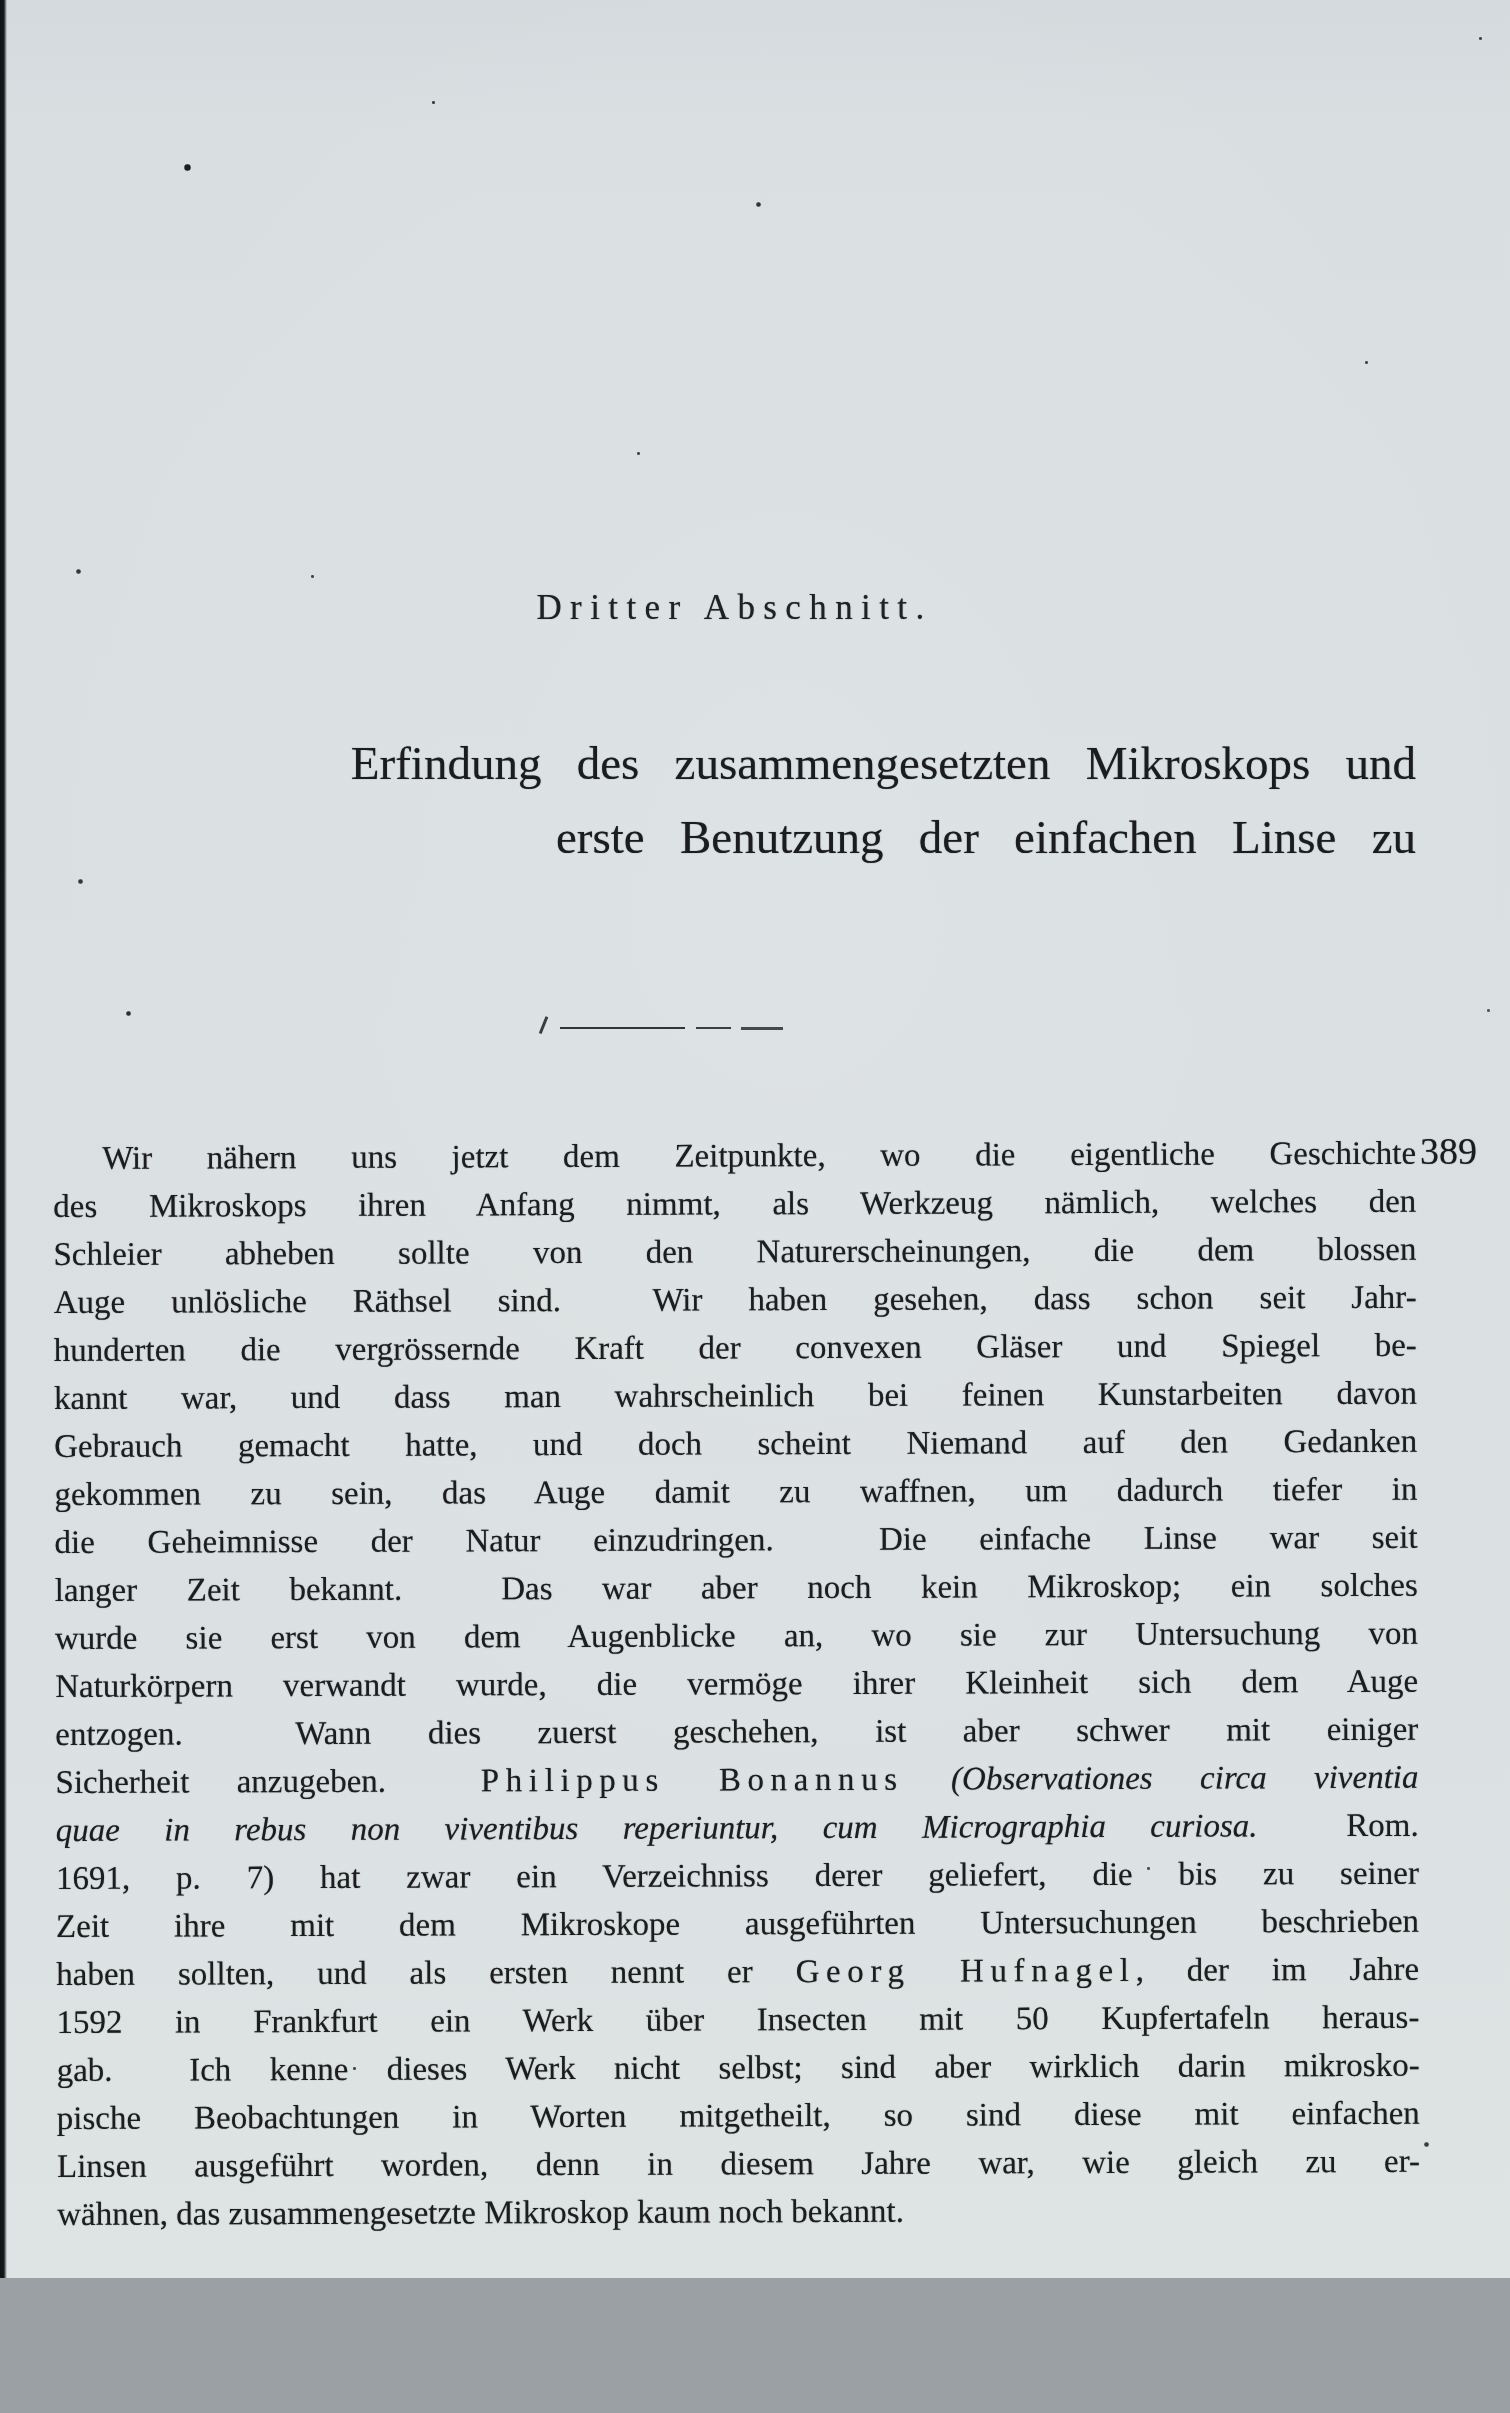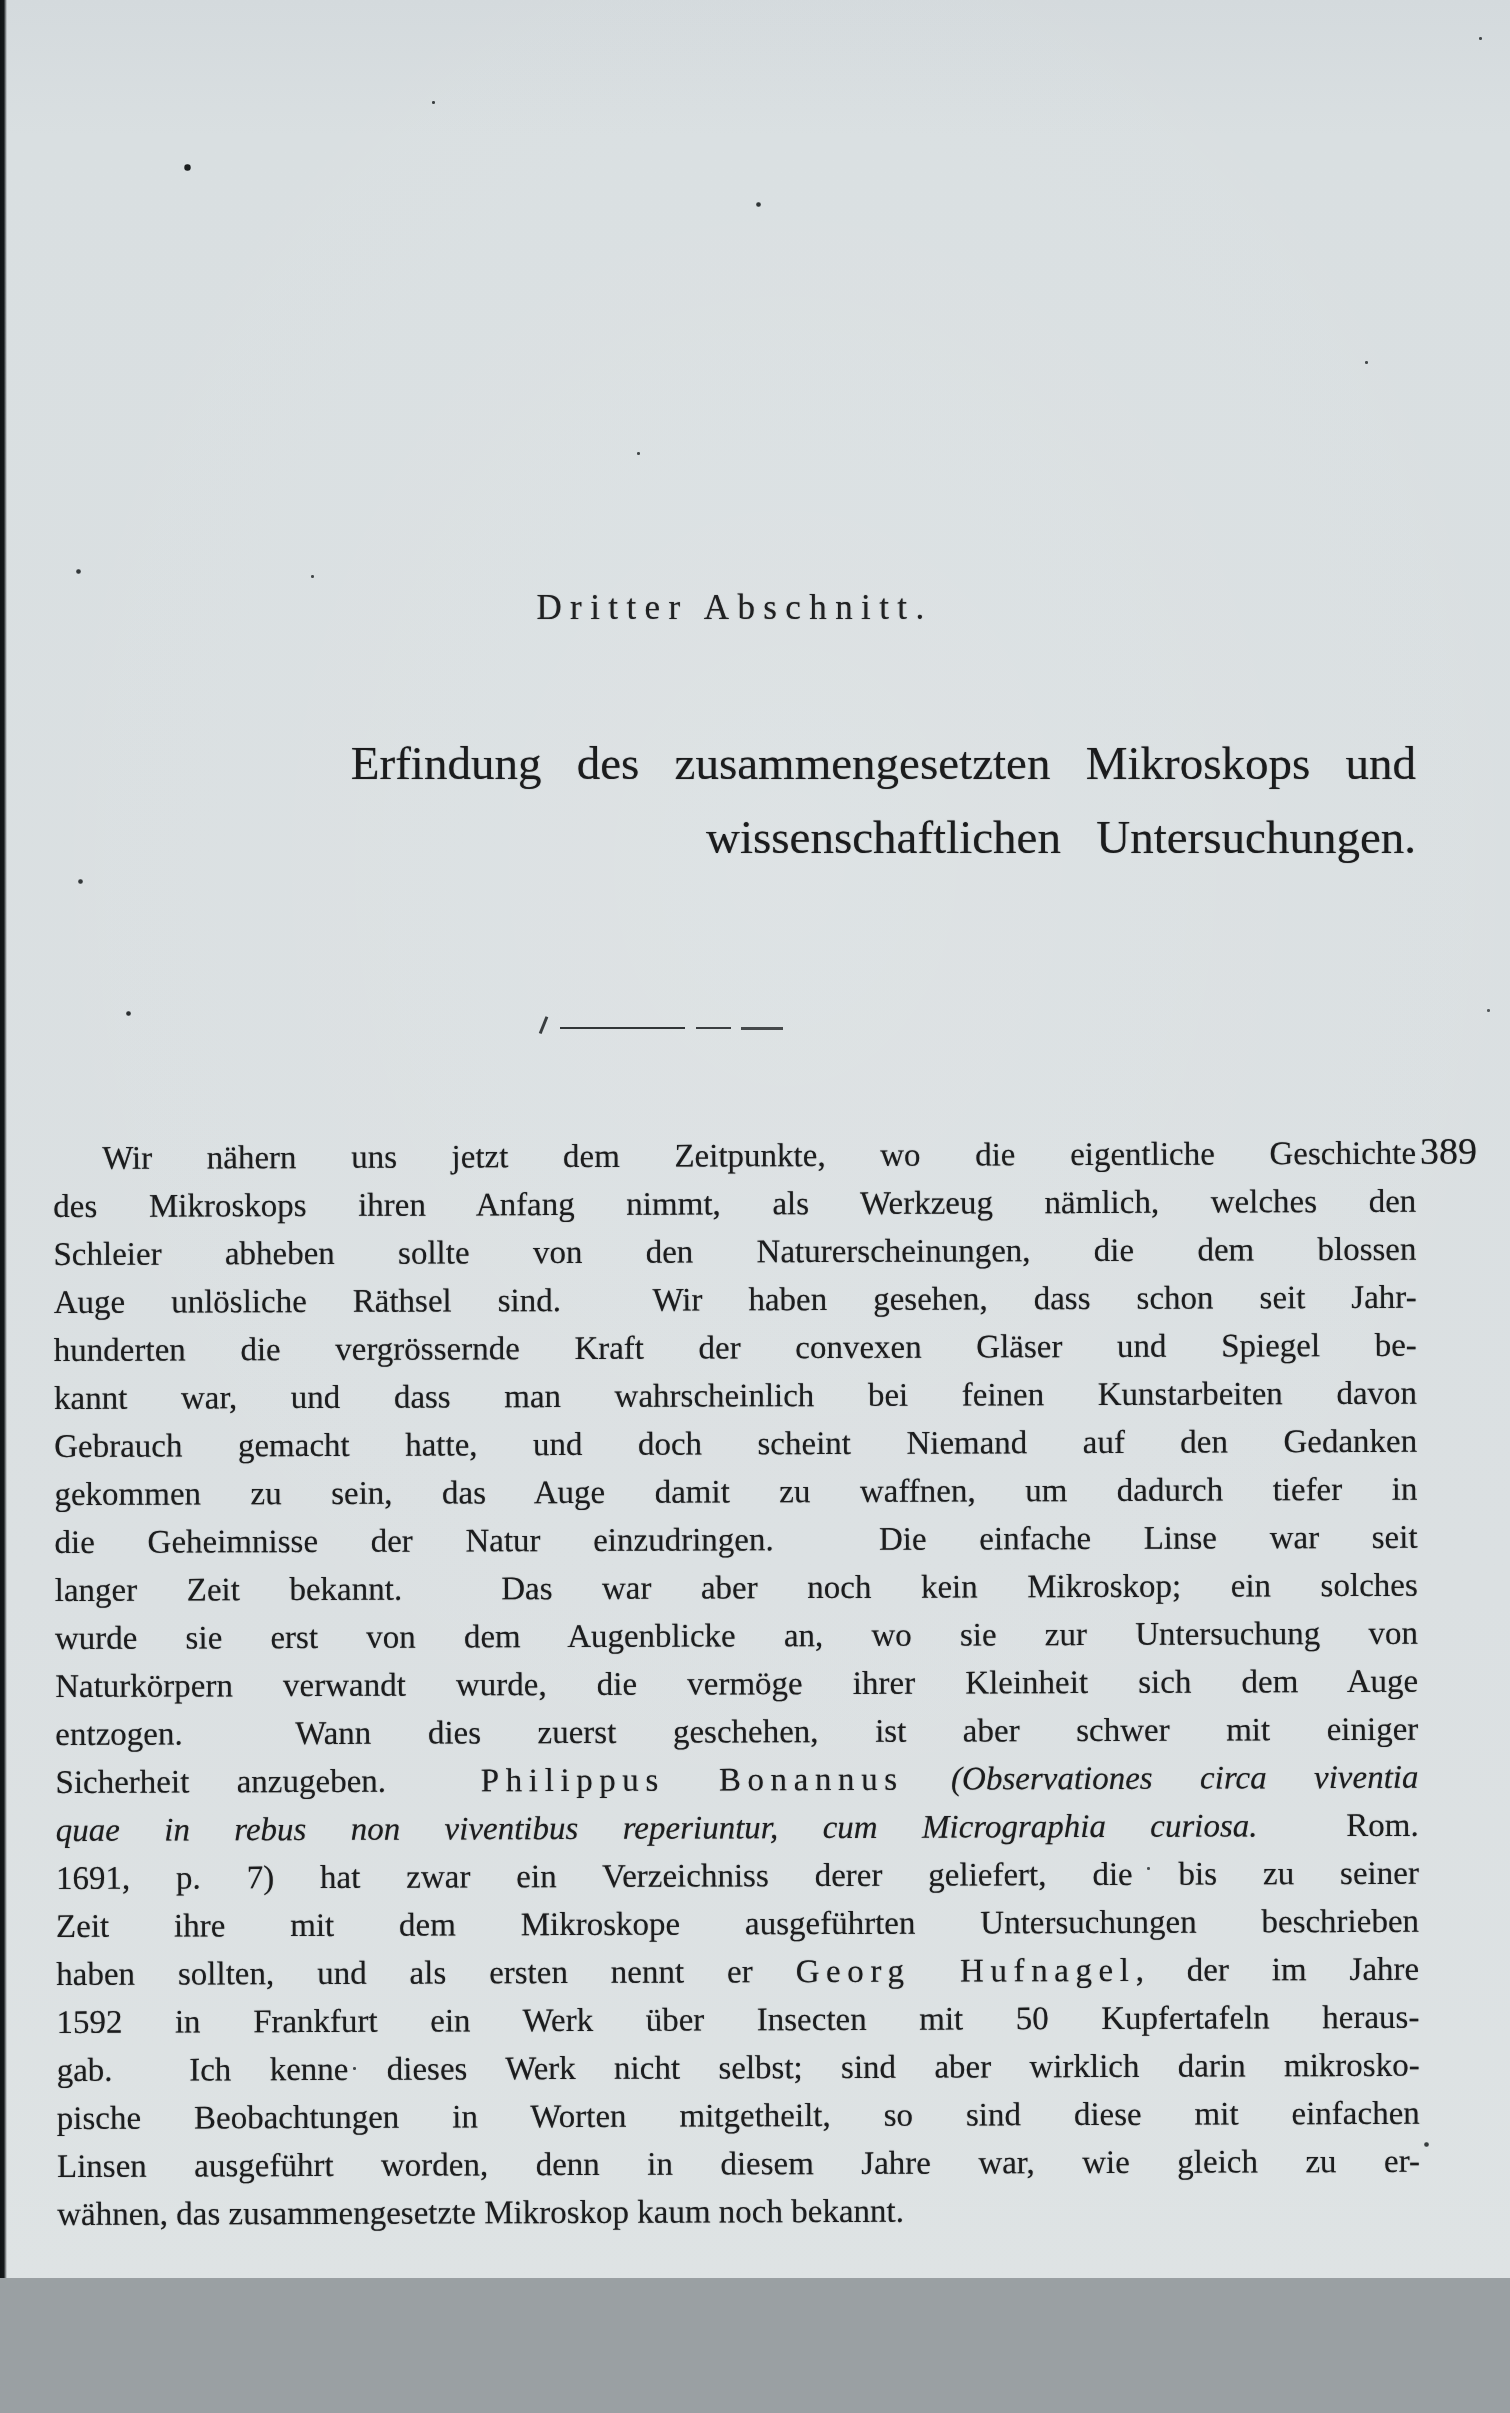--- a/index.html
+++ b/index.html
@@ -96,21 +96,21 @@
 
   <div class="scan-edge-left"></div>
   <div class="scan-edge-bottom"></div>
   <div class="scan-smudge"></div>
   <div class="specks"></div>
 
   <div class="section-heading ink">Dritter Abschnitt.</div>
 
   <div class="chapter-title ink">
     <div>Erfindung des zusammengesetzten Mikroskops und</div>
-    <div>wissenschaftlichen Untersuchungen.</div>
+    <div>erste Benutzung der einfachen Linse zu</div>
   </div>
 
   <div class="divider">
     <span class="slash"></span>
     <span class="d1"></span>
     <span class="d2"></span>
     <span class="d3"></span>
   </div>
 
   <div class="margin-page-number ink">389</div>

